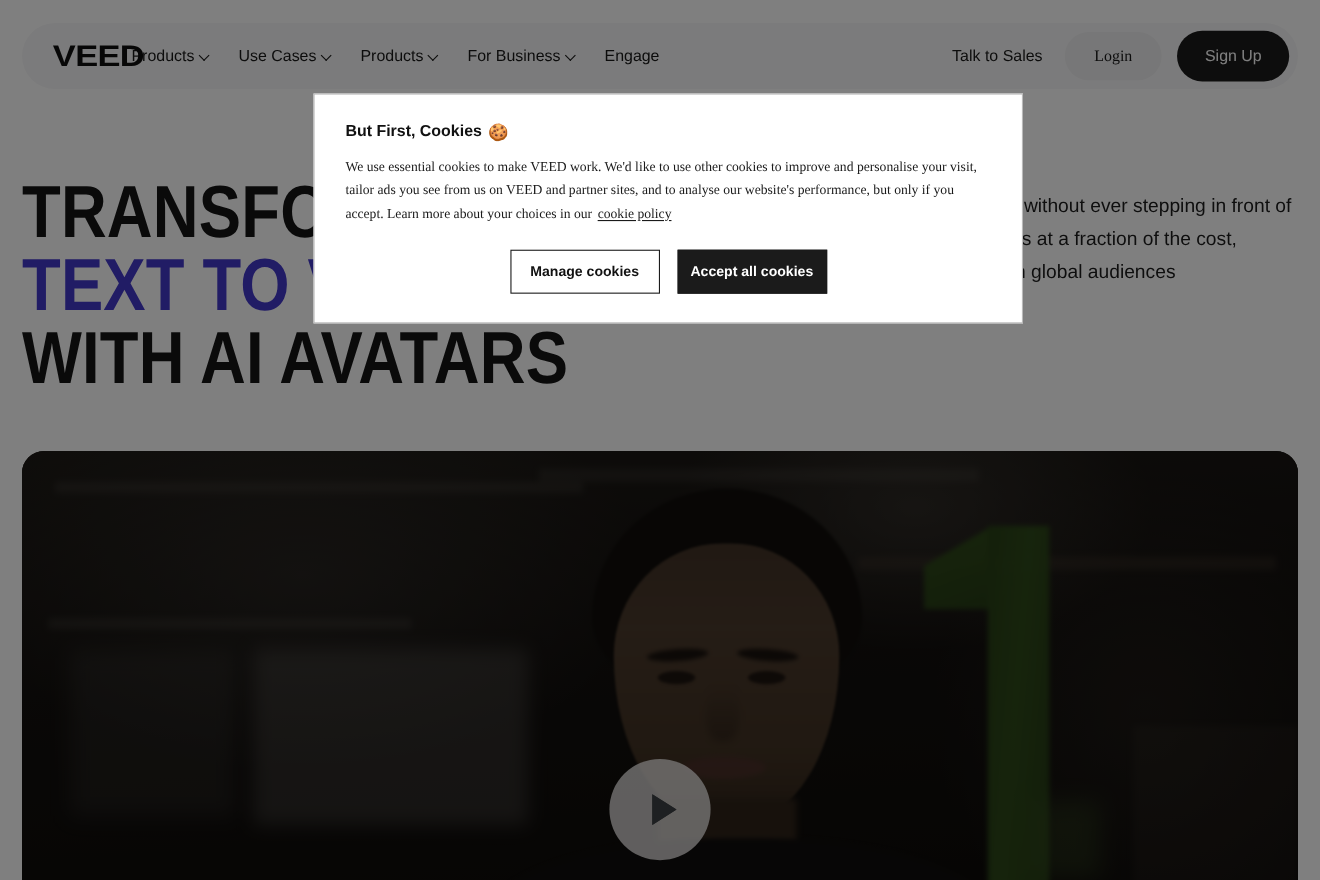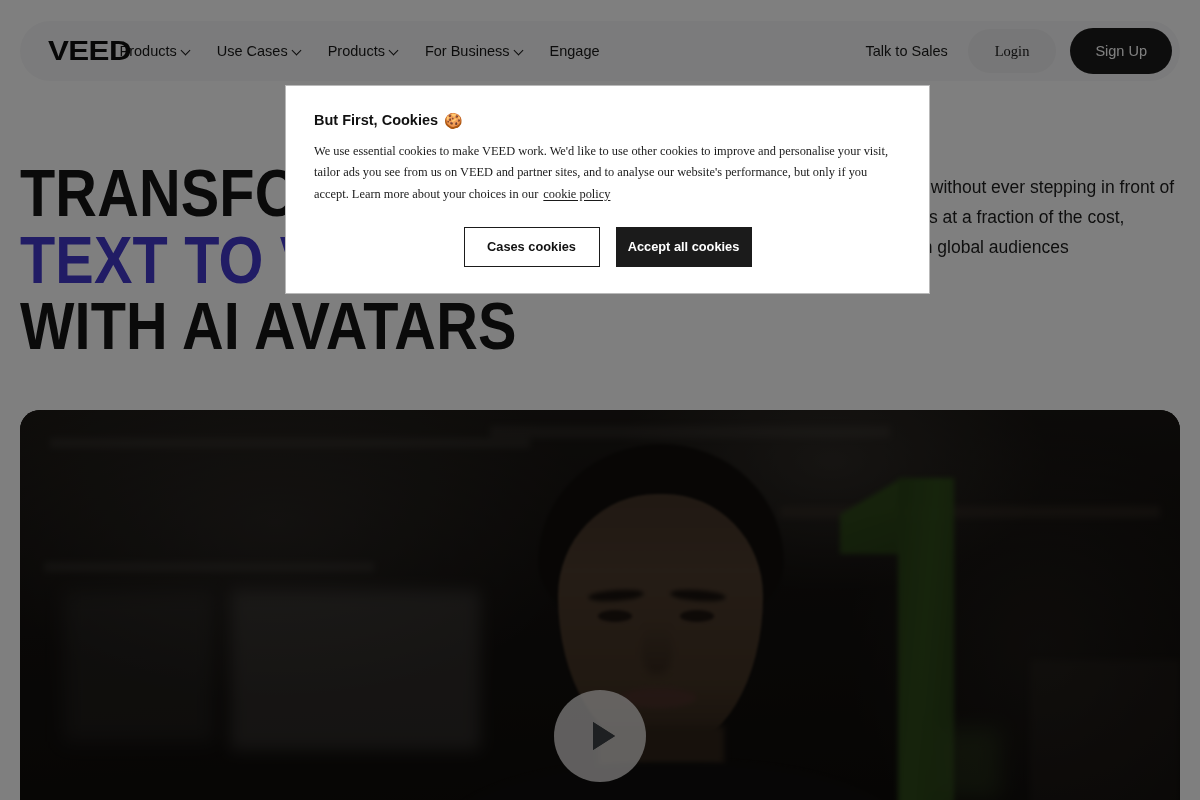--- a/index.html
+++ b/index.html
@@ -515,18 +515,18 @@
     <div class="modal-title">
       <span>But First, Cookies</span>
       <span class="cookie-emoji">🍪</span>
     </div>
 
     <div class="modal-body">
       <span>We use essential cookies to make VEED work. We'd like to use other cookies to improve and personalise your visit, tailor ads you see from us on VEED and partner sites, and to analyse our website's performance, but only if you accept. Learn more about your choices in our</span><a class="cookie-link">cookie policy</a>
     </div>
 
     <div class="modal-actions">
-      <button class="btn-manage">Cases cookies</button>
+      <button class="btn-manage">Manage cookies</button>
       <button class="btn-accept">Accept all cookies</button>
     </div>
   </div>
 
 </div>
 
 </body></html>

